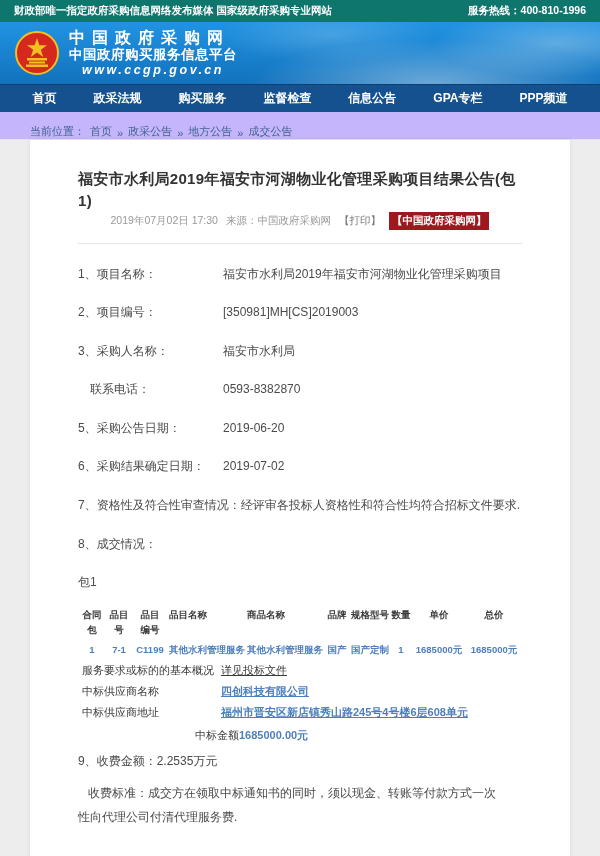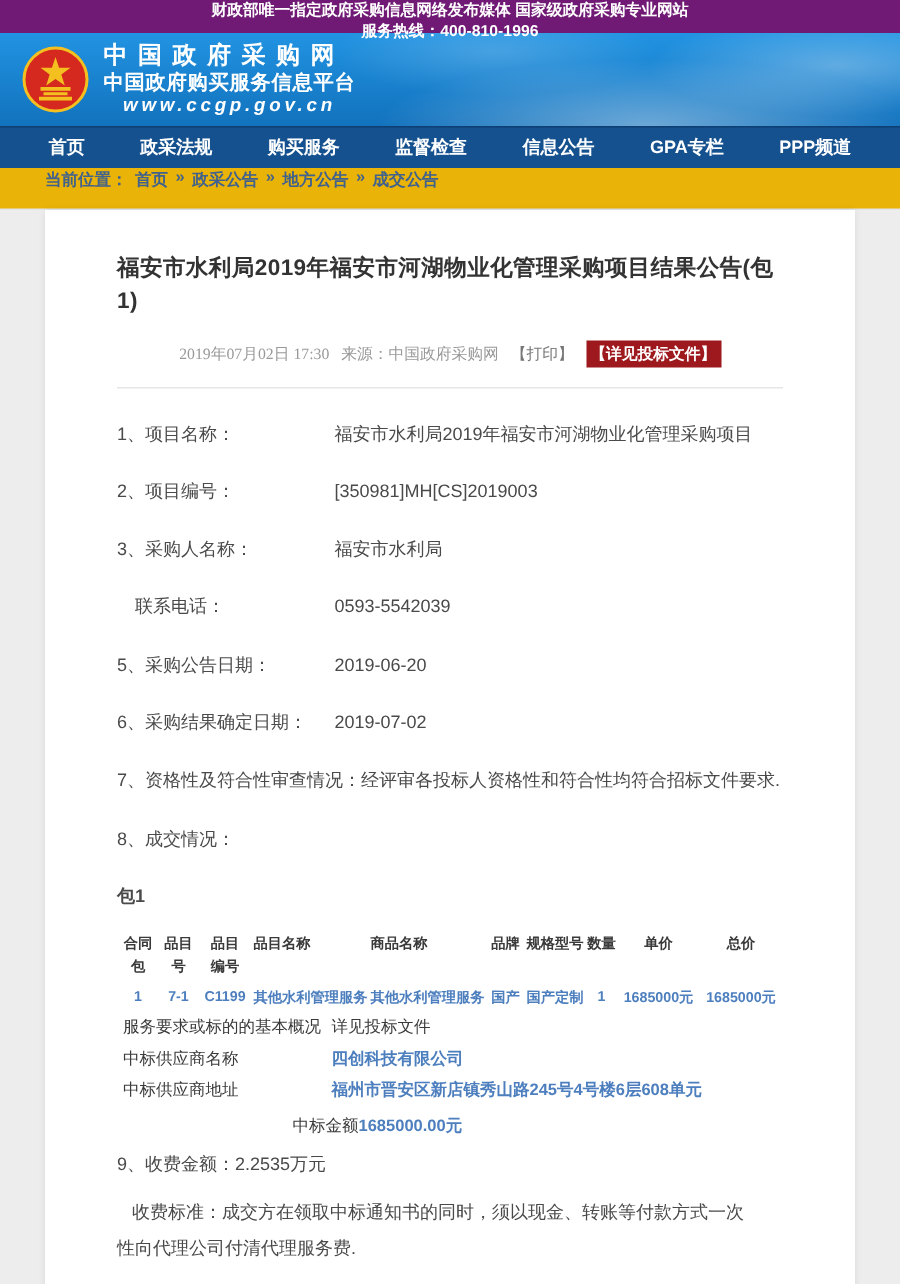--- a/index.html
+++ b/index.html
@@ -4,24 +4,23 @@
 <style>
   * { box-sizing: border-box; margin: 0; padding: 0; }
   html, body { width: 600px; height: 856px; }
   body {
     background: #ededed;
     font-family: "Liberation Sans", "DejaVu Sans", sans-serif;
     overflow: hidden;
   }
   
   .topbar {
-    height: 22px; background: #701a75;
+    height: 22px; background: #0f766e;
     display: flex; justify-content: space-between; align-items: center;
     padding: 0 14px;
-    flex-direction: column;
   }
   .topbar span { color: #ffffff; font-size: 10.5px; font-weight: bold; white-space: nowrap; }
   
   .banner {
     height: 62px;
     background:
       radial-gradient(55% 130% at 72% 100%, rgba(255,255,255,.38) 0%, rgba(255,255,255,0) 55%),
       radial-gradient(35% 90% at 93% 35%, rgba(255,255,255,.30) 0%, rgba(255,255,255,0) 60%),
       radial-gradient(30% 80% at 55% 20%, rgba(255,255,255,.18) 0%, rgba(255,255,255,0) 60%),
       linear-gradient(180deg, #2193e2 0%, #1272bd 100%);
@@ -35,65 +34,65 @@
   .site-url { font-size: 12.5px; font-weight: bold; letter-spacing: 2.5px; text-align: center; font-style: italic; }
   
   .nav {
     height: 28px; background: #14518e;
     display: flex; align-items: center; justify-content: space-around; padding: 0 14px;
     border-top: 1px solid #0d3f72;
   }
   .nav-item { color: #ffffff; font-size: 12px; font-weight: bold; cursor: pointer; white-space: nowrap; }
   
   .breadcrumb {
-    height: 28px; background: #eab308; border-bottom: 1px solid #e2e6ea;
-    display: flex; align-items: flex-start; padding: 0 30px; gap: 5px;
-    font-size: 11px; font-weight: bold; color: #41628c;
+    height: 28px; background: #c4b5fd; border-bottom: 1px solid #e2e6ea;
+    display: flex; align-items: flex-end; padding: 0 30px; gap: 5px;
+    font-size: 11px; font-weight: normal; color: #41628c;
   }
   .crumb { cursor: pointer; }
   .crumb-sep { color: #41628c; }
   
   .panel {
     margin: 0 30px; background: #ffffff; min-height: 716px;
     padding: 28px 48px 30px 48px;
     box-shadow: 0 0 5px rgba(0,0,0,.08);
   }
   .article-title {
     font-size: 15px; font-weight: bold; color: #333; line-height: 1.45;
     letter-spacing: .3px;
   }
   .meta {
-    margin-top: 15px; text-align: center; font-size: 10.5px; color: #999;
-    display: flex; align-items: center; justify-content: center; gap: 8px; font-family: Liberation Serif, serif;
+    text-align: center; font-size: 10.5px; color: #999;
+    display: flex; align-items: center; justify-content: center; gap: 8px;
   }
   .meta .print { color: #777; cursor: pointer; }
   .meta .badge {
     background: #9e191e; color: #fff; padding: 2px 3px; cursor: pointer;
     font-weight: bold;
   }
   .divider { border-bottom: 1px solid #e6e6e6; margin-top: 13px; }
   
   .field-row { display: flex; margin-top: 23px; font-size: 12px; color: #4a4a4a; line-height: 1.3; }
   .field-label { min-width: 145px; flex-shrink: 0; white-space: nowrap; }
   .field-row.indent .field-label { padding-left: 12px; }
   .field-value { color: #4a4a4a; }
-  .package-label { margin-top: 22px; font-size: 12px; color: #4a4a4a; font-weight: bold; }
+  .package-label { margin-top: 22px; font-size: 12px; color: #4a4a4a; }
   
   table.result { border-collapse: collapse; margin-top: 16px; table-layout: fixed; width: 444px; }
   table.result th, table.result td {
     padding: 1px 1px; font-size: 9.5px; white-space: nowrap; overflow: hidden;
     text-align: center; vertical-align: top;
   }
   table.result th { color: #3a3a3a; font-weight: bold; line-height: 1.5; }
   table.result th span { display: block; }
   table.result td { color: #4d7fbe; font-weight: bold; padding-top: 6px; }
   table.result td.lt, table.result th.lt { text-align: left; }
   .detail-row { display: flex; margin-top: 5px; font-size: 11px; line-height: 1.45; }
   .detail-label { min-width: 143px; flex-shrink: 0; color: #3a3a3a; padding-left: 4px; }
-  .detail-value { color: #3a3a3a; }
+  .detail-value { color: #3a3a3a; text-decoration: underline; }
   .detail-value.link { color: #4d7fbe; font-weight: bold; cursor: pointer; }
   .amount-row { margin: 7px 0 0 117px; font-size: 11px; }
   .amount-label { color: #3a3a3a; }
   .amount-value { color: #4d7fbe; font-weight: bold; }
   
   .sec-heading { margin-top: 10px; font-size: 12px; color: #4a4a4a; }
   .fee-detail {
     margin-top: 11px; font-size: 12px; color: #4a4a4a; line-height: 2;
     text-indent: 10px; width: 420px;
   }
@@ -150,40 +149,40 @@
   </div>
 
   <div class="panel">
 
     <h1 class="article-title">福安市水利局2019年福安市河湖物业化管理采购项目结果公告(包1)</h1>
 
     <div class="meta">
       <span>2019年07月02日 17:30</span>
       <span>来源：中国政府采购网</span>
       <span class="print">【打印】</span>
-      <span class="badge">【详见投标文件】</span>
+      <span class="badge">【中国政府采购网】</span>
     </div>
 
     <div class="divider"></div>
 
     <div class="field-row">
       <span class="field-label">1、项目名称：</span>
       <span class="field-value">福安市水利局2019年福安市河湖物业化管理采购项目</span>
     </div>
     <div class="field-row">
       <span class="field-label">2、项目编号：</span>
       <span class="field-value">[350981]MH[CS]2019003</span>
     </div>
     <div class="field-row">
       <span class="field-label">3、采购人名称：</span>
       <span class="field-value">福安市水利局</span>
     </div>
     <div class="field-row indent">
       <span class="field-label">联系电话：</span>
-      <span class="field-value">0593-5542039</span>
+      <span class="field-value">0593-8382870</span>
     </div>
     <div class="field-row">
       <span class="field-label">5、采购公告日期：</span>
       <span class="field-value">2019-06-20</span>
     </div>
     <div class="field-row">
       <span class="field-label">6、采购结果确定日期：</span>
       <span class="field-value">2019-07-02</span>
     </div>
     <div class="field-row">

